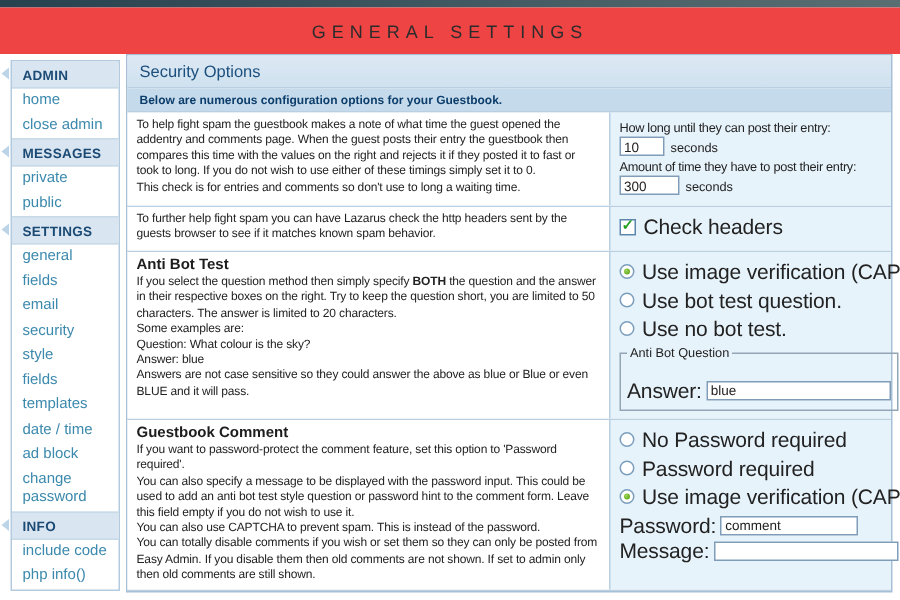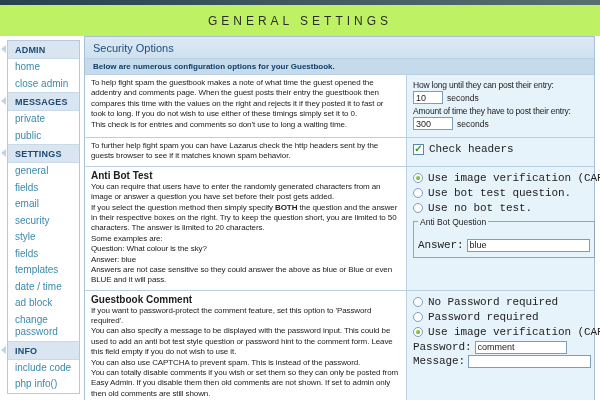--- a/index.html
+++ b/index.html
@@ -1,19 +1,19 @@
 <!DOCTYPE html>
 <html><head>
 <meta charset="utf-8">
 <style>
   * { margin:0; padding:0; box-sizing:border-box; }
   html,body { width:600px; height:400px; overflow:hidden; background:#fff;
     font-family:"Liberation Sans", sans-serif; }
   .topbar { height:5px; background:linear-gradient(to right,#27414f,#5a6f72); }
-  .titlebar { height:31px; background:#bef264; display:flex; align-items:center;
+  .titlebar { height:31px; background:#ef4444; display:flex; align-items:center;
     justify-content:center; font-size:12px; letter-spacing:4px; color:#2c2c2c;
     font-weight:400; }
   .layout { display:flex; align-items:flex-start; padding-left:7px; }
   
   .sidebar { width:73px; border:1px solid #b4cbdf; background:#fff; margin-top:4px;
     font-size:10px; }
   .sb-header { position:relative; background:#d9e5f0; color:#1b4a74; font-weight:bold;
     font-size:9px; padding:4px 4px 3px 7px; border-top:1px solid #c8d9e8;
     border-bottom:1px solid #c8d9e8; letter-spacing:.2px; }
   .sb-section:first-child .sb-header { border-top:none; }
@@ -44,21 +44,21 @@
   .cbrow, .radiorow { display:flex; align-items:center; gap:5px; margin-bottom:3px; }
   .cb { width:11px; height:11px; border:1px solid #5a86ad; background:#fff;
     display:inline-flex; align-items:center; justify-content:center; flex:0 0 auto; }
   .cb[data-on="true"]::after { content:"✓"; color:#23a123; font-size:10px; font-weight:bold;
     line-height:1; margin-top:-1px; }
   .radio { width:10px; height:10px; border:1px solid #7b9ebd; border-radius:50%;
     background:#fff; position:relative; flex:0 0 auto; }
   .radio[data-on="true"]::after { content:""; position:absolute; left:2px; top:2px;
     width:4px; height:4px; border-radius:50%;
     background:radial-gradient(circle at 35% 35%, #9ed65a, #4c9a06); }
-  .optlabel { font-size:11px; letter-spacing:-0.1px; white-space:nowrap;font-family:Liberation Mono, monospace; }
+  .optlabel { font-size:14px; letter-spacing:-0.1px; white-space:nowrap; }
   fieldset.abq { border:1px solid #93a5b4; margin-top:1px; padding:3px 4px 5px 4px; }
   fieldset.abq legend { font-size:8.5px; padding:0 2px; color:#222; }
   .frow { display:flex; align-items:center; gap:3px; margin-top:3px; }
   .frow .tin { flex:1; }
   .frow.gap { margin-top:9px; }
   .pwrow { display:flex; align-items:center; gap:3px; margin-top:1px; }
 </style>
 </head>
 <body>
 
@@ -141,21 +141,20 @@
         <div class="cbrow">
           <span class="cb" data-on="true"></span>
           <span class="optlabel">Check headers</span>
         </div>
       </div>
     </div>
 
     <div class="row">
       <div class="cell-left">
         <h3>Anti Bot Test</h3>
-        <p>You can require that users have to enter the randomly generated characters from an image or answer a question you have set before their post gets added.</p>
         <p><span>If you select the question method then simply specify </span><b>BOTH</b><span> the question and the answer in their respective boxes on the right. Try to keep the question short, you are limited to 50 characters. The answer is limited to 20 characters.</span></p>
         <p>Some examples are:</p>
         <p>Question: What colour is the sky?</p>
         <p>Answer: blue</p>
         <p>Answers are not case sensitive so they could answer the above as blue or Blue or even BLUE and it will pass.</p>
       </div>
       <div class="cell-right">
         <div class="radiorow">
           <span class="radio" data-on="true"></span>
           <span class="optlabel">Use image verification (CAPTCHA).</span>

